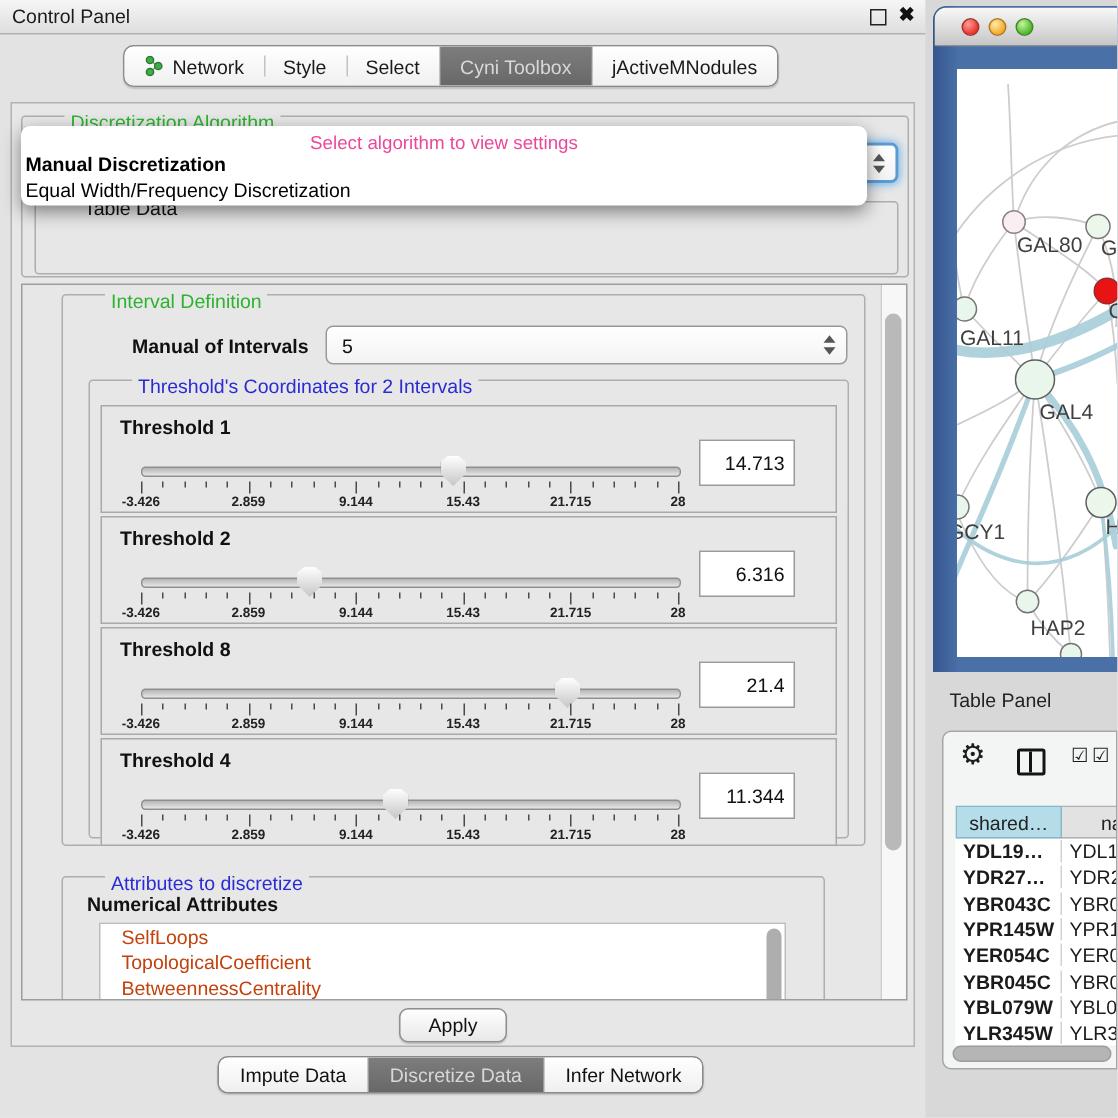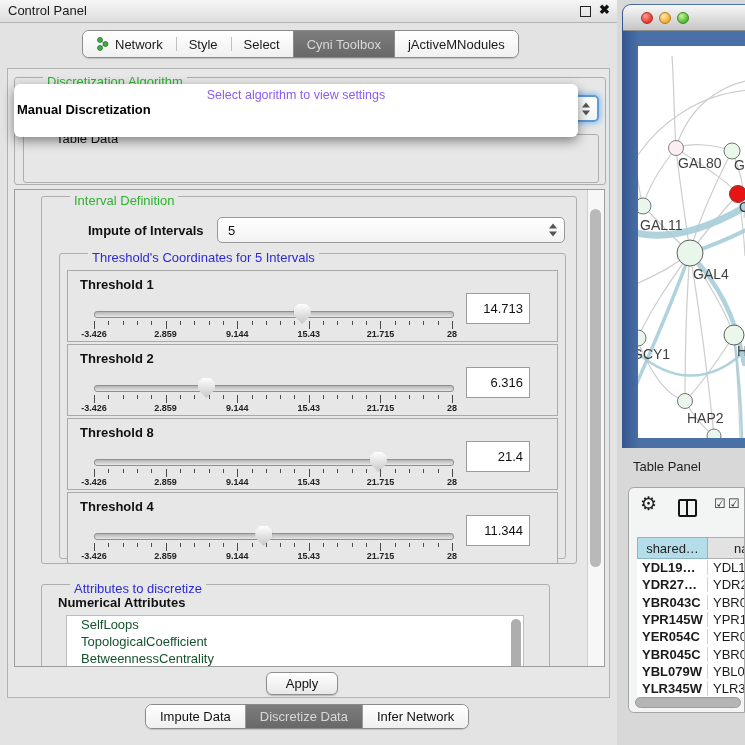--- a/index.html
+++ b/index.html
@@ -39,21 +39,21 @@
     display:flex;align-items:center;padding:0 10px;box-sizing:border-box;}
   .spin{position:absolute;right:7px;top:50%;transform:translateY(-50%);width:8px;height:13px;}
   .spin::before{content:"";position:absolute;left:0;top:0;border-left:4px solid transparent;
     border-right:4px solid transparent;border-bottom:5px solid #555;}
   .spin::after{content:"";position:absolute;left:0;bottom:0;border-left:4px solid transparent;
     border-right:4px solid transparent;border-top:5px solid #555;}
   .focus-ring{border:2px solid #5b9bd5;box-shadow:0 0 6px 1px #79b8ec;}
 
   .popup{position:absolute;left:14px;top:84px;width:564px;height:53px;background:#fff;
     border-radius:6px;box-shadow:0 4px 12px rgba(0,0,0,.45);z-index:40;font-size:13px;}
-  .popup .hint{text-align:center;color:#8b5cf6;padding-top:4px;font-size:12.5px;}
+  .popup .hint{text-align:center;color:#ec4899;padding-top:4px;font-size:12.5px;}
   .popup .opt{padding:0 3px;line-height:16.5px;color:#000;}
   .popup .opt.first{font-weight:bold;}
 
   .scrollpane{position:absolute;left:6px;top:120px;width:591px;height:478px;
     border:1px solid #9d9d9d;overflow:hidden;background:#e7e7e7;box-sizing:border-box;}
   .vtrack{position:absolute;right:0;top:0;width:16px;height:100%;background:#f7f7f7;border-left:1px solid #cecece;}
   .vthumb{position:absolute;left:2px;width:11px;top:19px;height:358px;border-radius:6px;background:#b9b9b9;}
 
   .num-label{position:absolute;left:46px;top:26px;font-size:13px;font-weight:bold;color:#111;}
 
@@ -67,21 +67,21 @@
     filter:drop-shadow(0 0 1px #777);}
   .ticks{position:absolute;left:26px;top:50px;width:358px;height:9px;}
   .tick{position:absolute;top:0;width:1px;background:#4a4a4a;}
   .tlabels{position:absolute;left:26px;top:58px;width:358px;height:11px;font-size:9px;font-weight:bold;color:#222;}
   .tlabel{position:absolute;transform:translateX(-50%);white-space:nowrap;}
   .valbox{position:absolute;left:398px;top:22px;width:64px;height:31px;background:#fff;border:1px solid #9b9b9b;
     font-size:13px;color:#111;display:flex;align-items:center;justify-content:flex-end;padding-right:6px;box-sizing:border-box;}
 
   .attr-label{position:absolute;left:16px;top:10px;font-size:13px;font-weight:bold;color:#111;}
   .attr-list{position:absolute;left:24px;top:30px;width:458px;height:74px;background:#fff;
-    border:1px solid #bdbdbd;font-size:13px;color:#14532d;overflow:hidden;box-sizing:border-box;}
+    border:1px solid #bdbdbd;font-size:13px;color:#c2410c;overflow:hidden;box-sizing:border-box;}
   .attr-item{padding-left:14px;line-height:17px;white-space:nowrap;}
   .attr-vthumb{position:absolute;right:2px;top:3px;width:10px;height:58px;border-radius:5px;background:#aeaeae;}
 
   .apply-btn{position:absolute;left:258px;top:603px;width:72px;height:23px;border:1px solid #8f8f8f;border-radius:6px;
     background:linear-gradient(#ffffff,#e8e8e8);font-size:13px;color:#111;
     display:flex;align-items:center;justify-content:center;box-shadow:0 1px 1px rgba(0,0,0,.2);}
 
   .bottom-tabbar{position:absolute;left:145px;top:704px;height:23px;display:flex;
     border:1px solid #8a8a8a;border-radius:7px;overflow:hidden;font-size:13px;background:#fff;
     box-shadow:0 1px 1px rgba(0,0,0,.15);}
@@ -168,28 +168,28 @@
 
     <div class="group" style="left:8px;top:56px;width:574px;height:47px;">
       <span class="gtitle plain">Table Data</span>
     </div>
   </div>
 
   <div class="scrollpane">
 
     <div class="group" style="left:26px;top:6px;width:534px;height:366px;">
       <span class="gtitle green">Interval Definition</span>
-      <span class="num-label">Impute of Intervals</span>
+      <span class="num-label">Manual of Intervals</span>
       <div class="combo" style="left:175px;top:20px;width:348px;height:26px;">
         <span>5</span>
         <span class="spin"></span>
       </div>
 
       <div class="group" style="left:17px;top:56px;width:505px;height:304px;">
-        <span class="gtitle blue">Threshold's Coordinates for 5 Intervals</span>
+        <span class="gtitle blue">Threshold's Coordinates for 2 Intervals</span>
         <div>
             <div class="thr-box" style="top: 16px;">
     <span class="thr-label">Threshold 1</span>
     <div class="slider">
       <div class="thumb" style="left: 57.7197%;"></div>
     </div>
     <div class="ticks">
                 <span class="tick" style="left: 0%; height: 8px;"></span>
                 <span class="tick" style="left: 4%; height: 4px;"></span>
                 <span class="tick" style="left: 8%; height: 4px;"></span>
@@ -375,20 +375,21 @@
       <div class="vthumb"></div>
     </div>
   </div>
 
   <button class="apply-btn" style="cursor:default;">Apply</button>
 </div>
 
 <div class="popup">
   <div class="hint">Select algorithm to view settings</div>
   <div class="opt first">Manual Discretization</div>
+  <div class="opt">Equal Width/Frequency Discretization</div>
 </div>
 
 <div class="bottom-tabbar">
   <span class="btab">
       <span>Impute Data</span>
     </span>
   <span class="btab sel">
       <span>Discretize Data</span>
     </span>
   <span class="btab">

